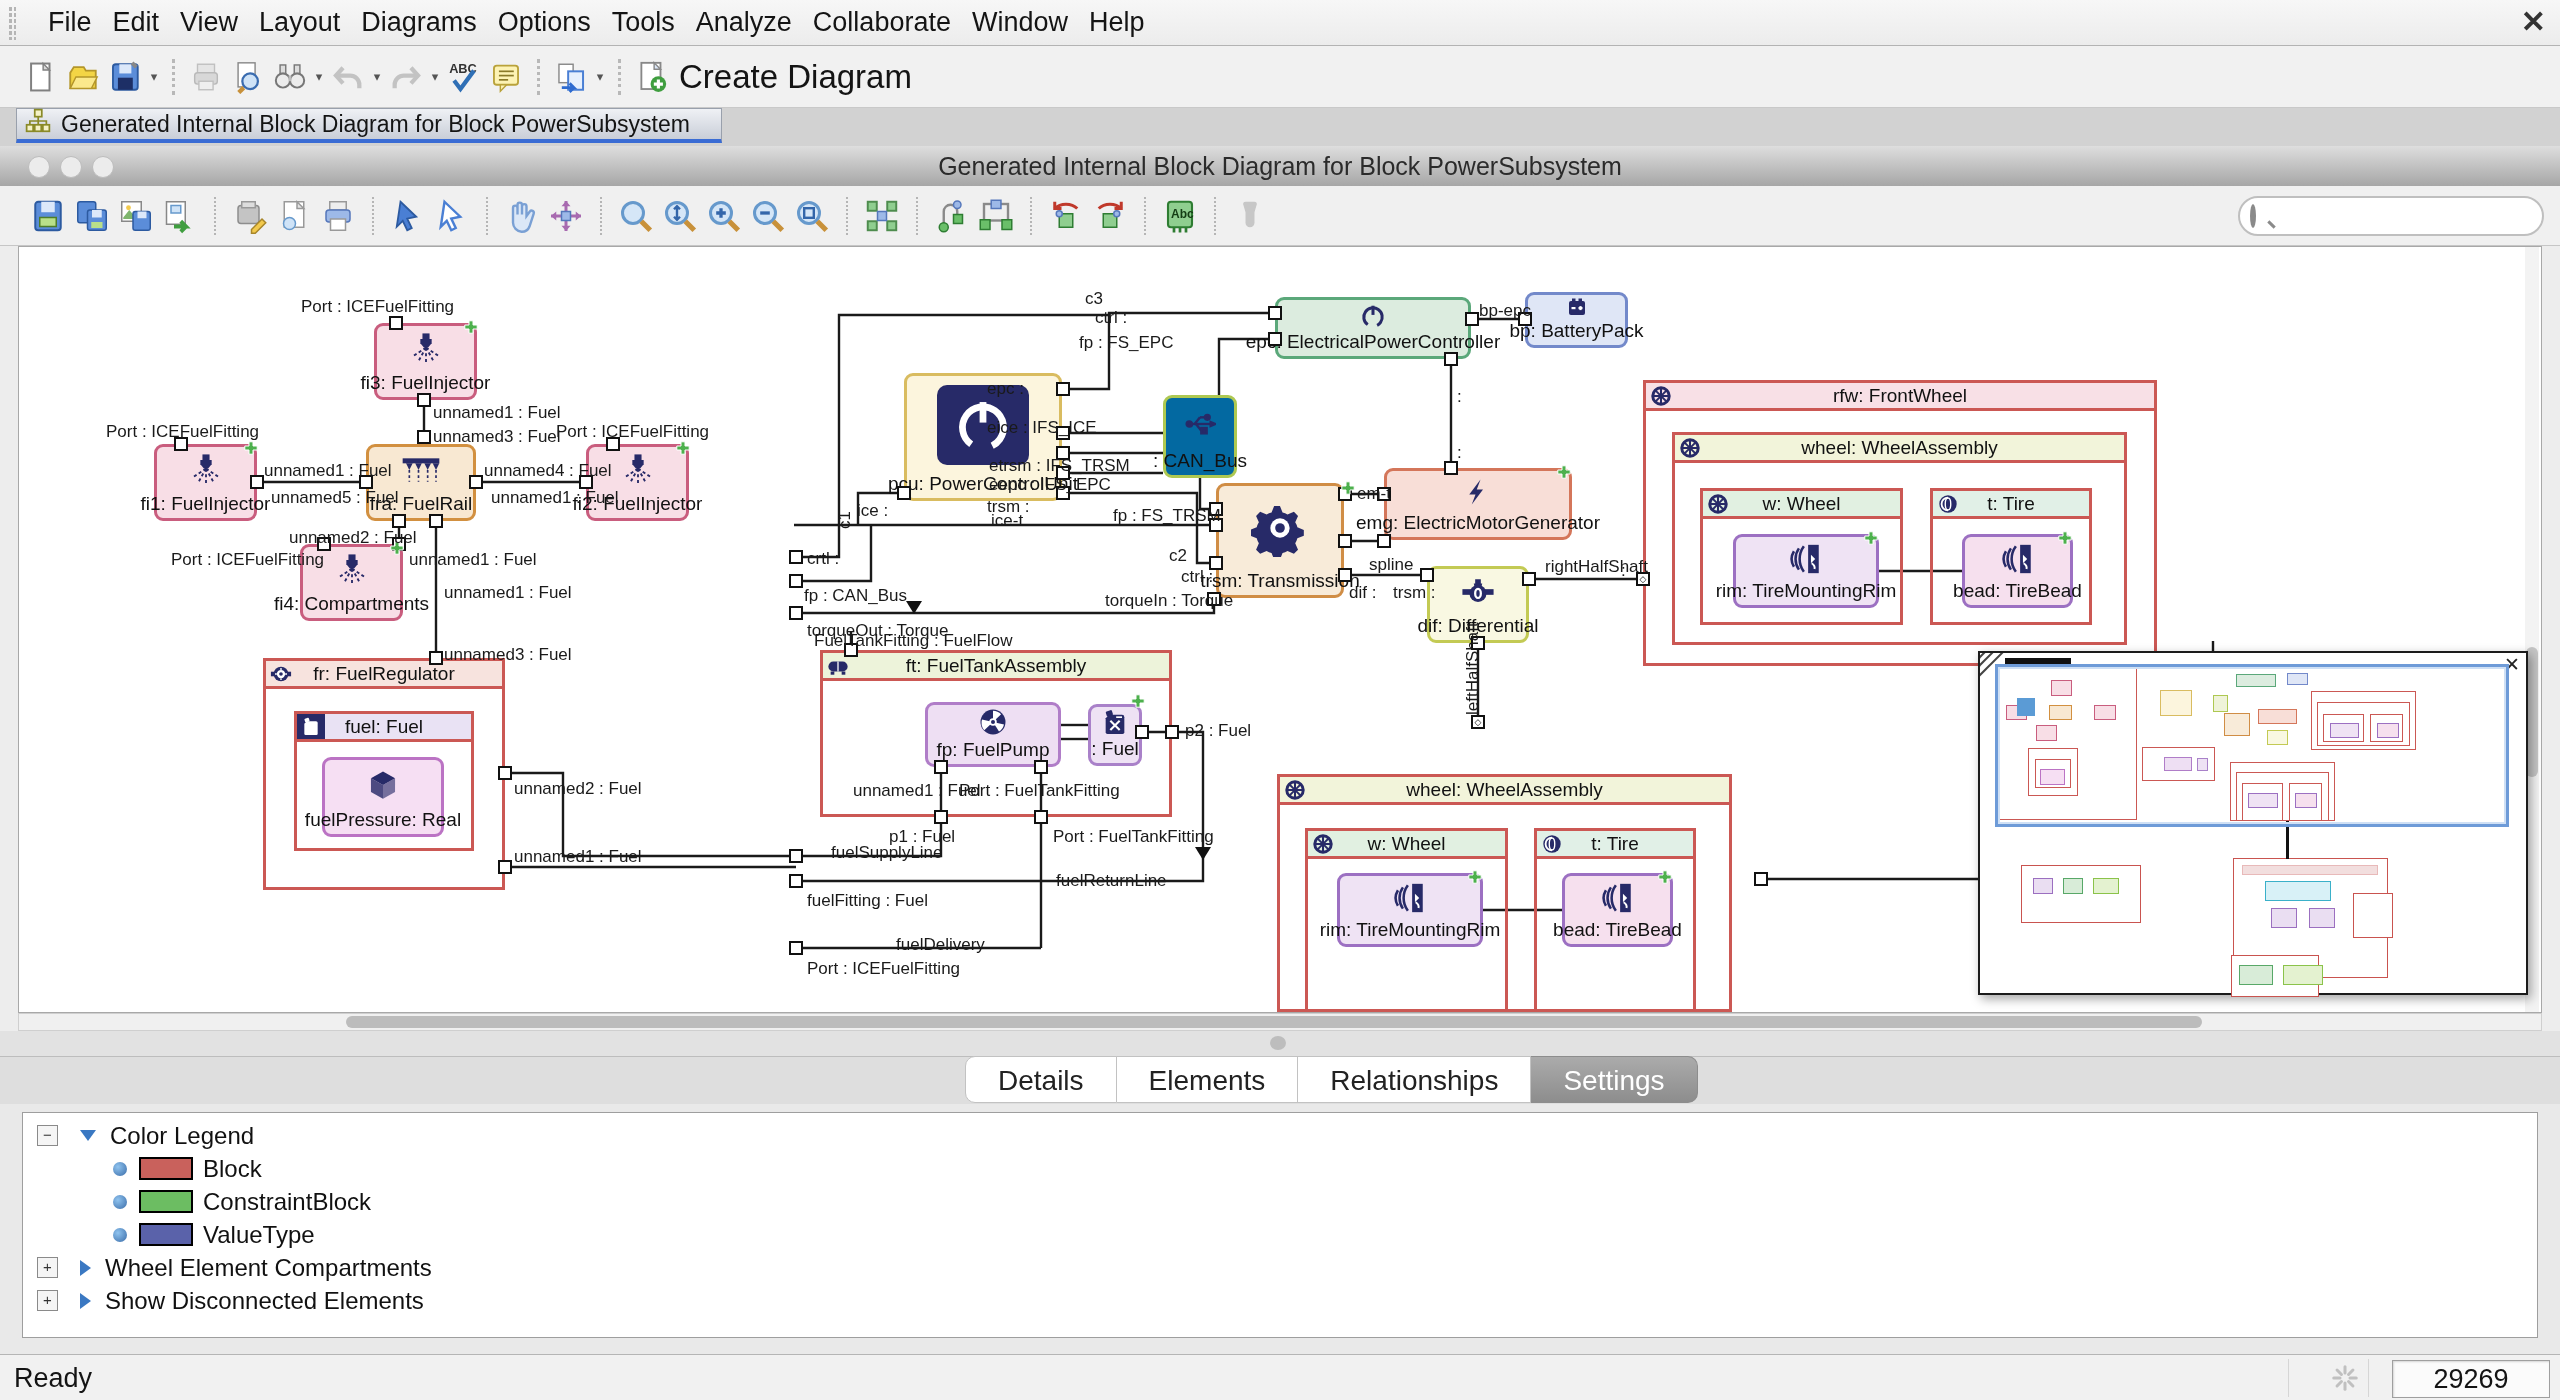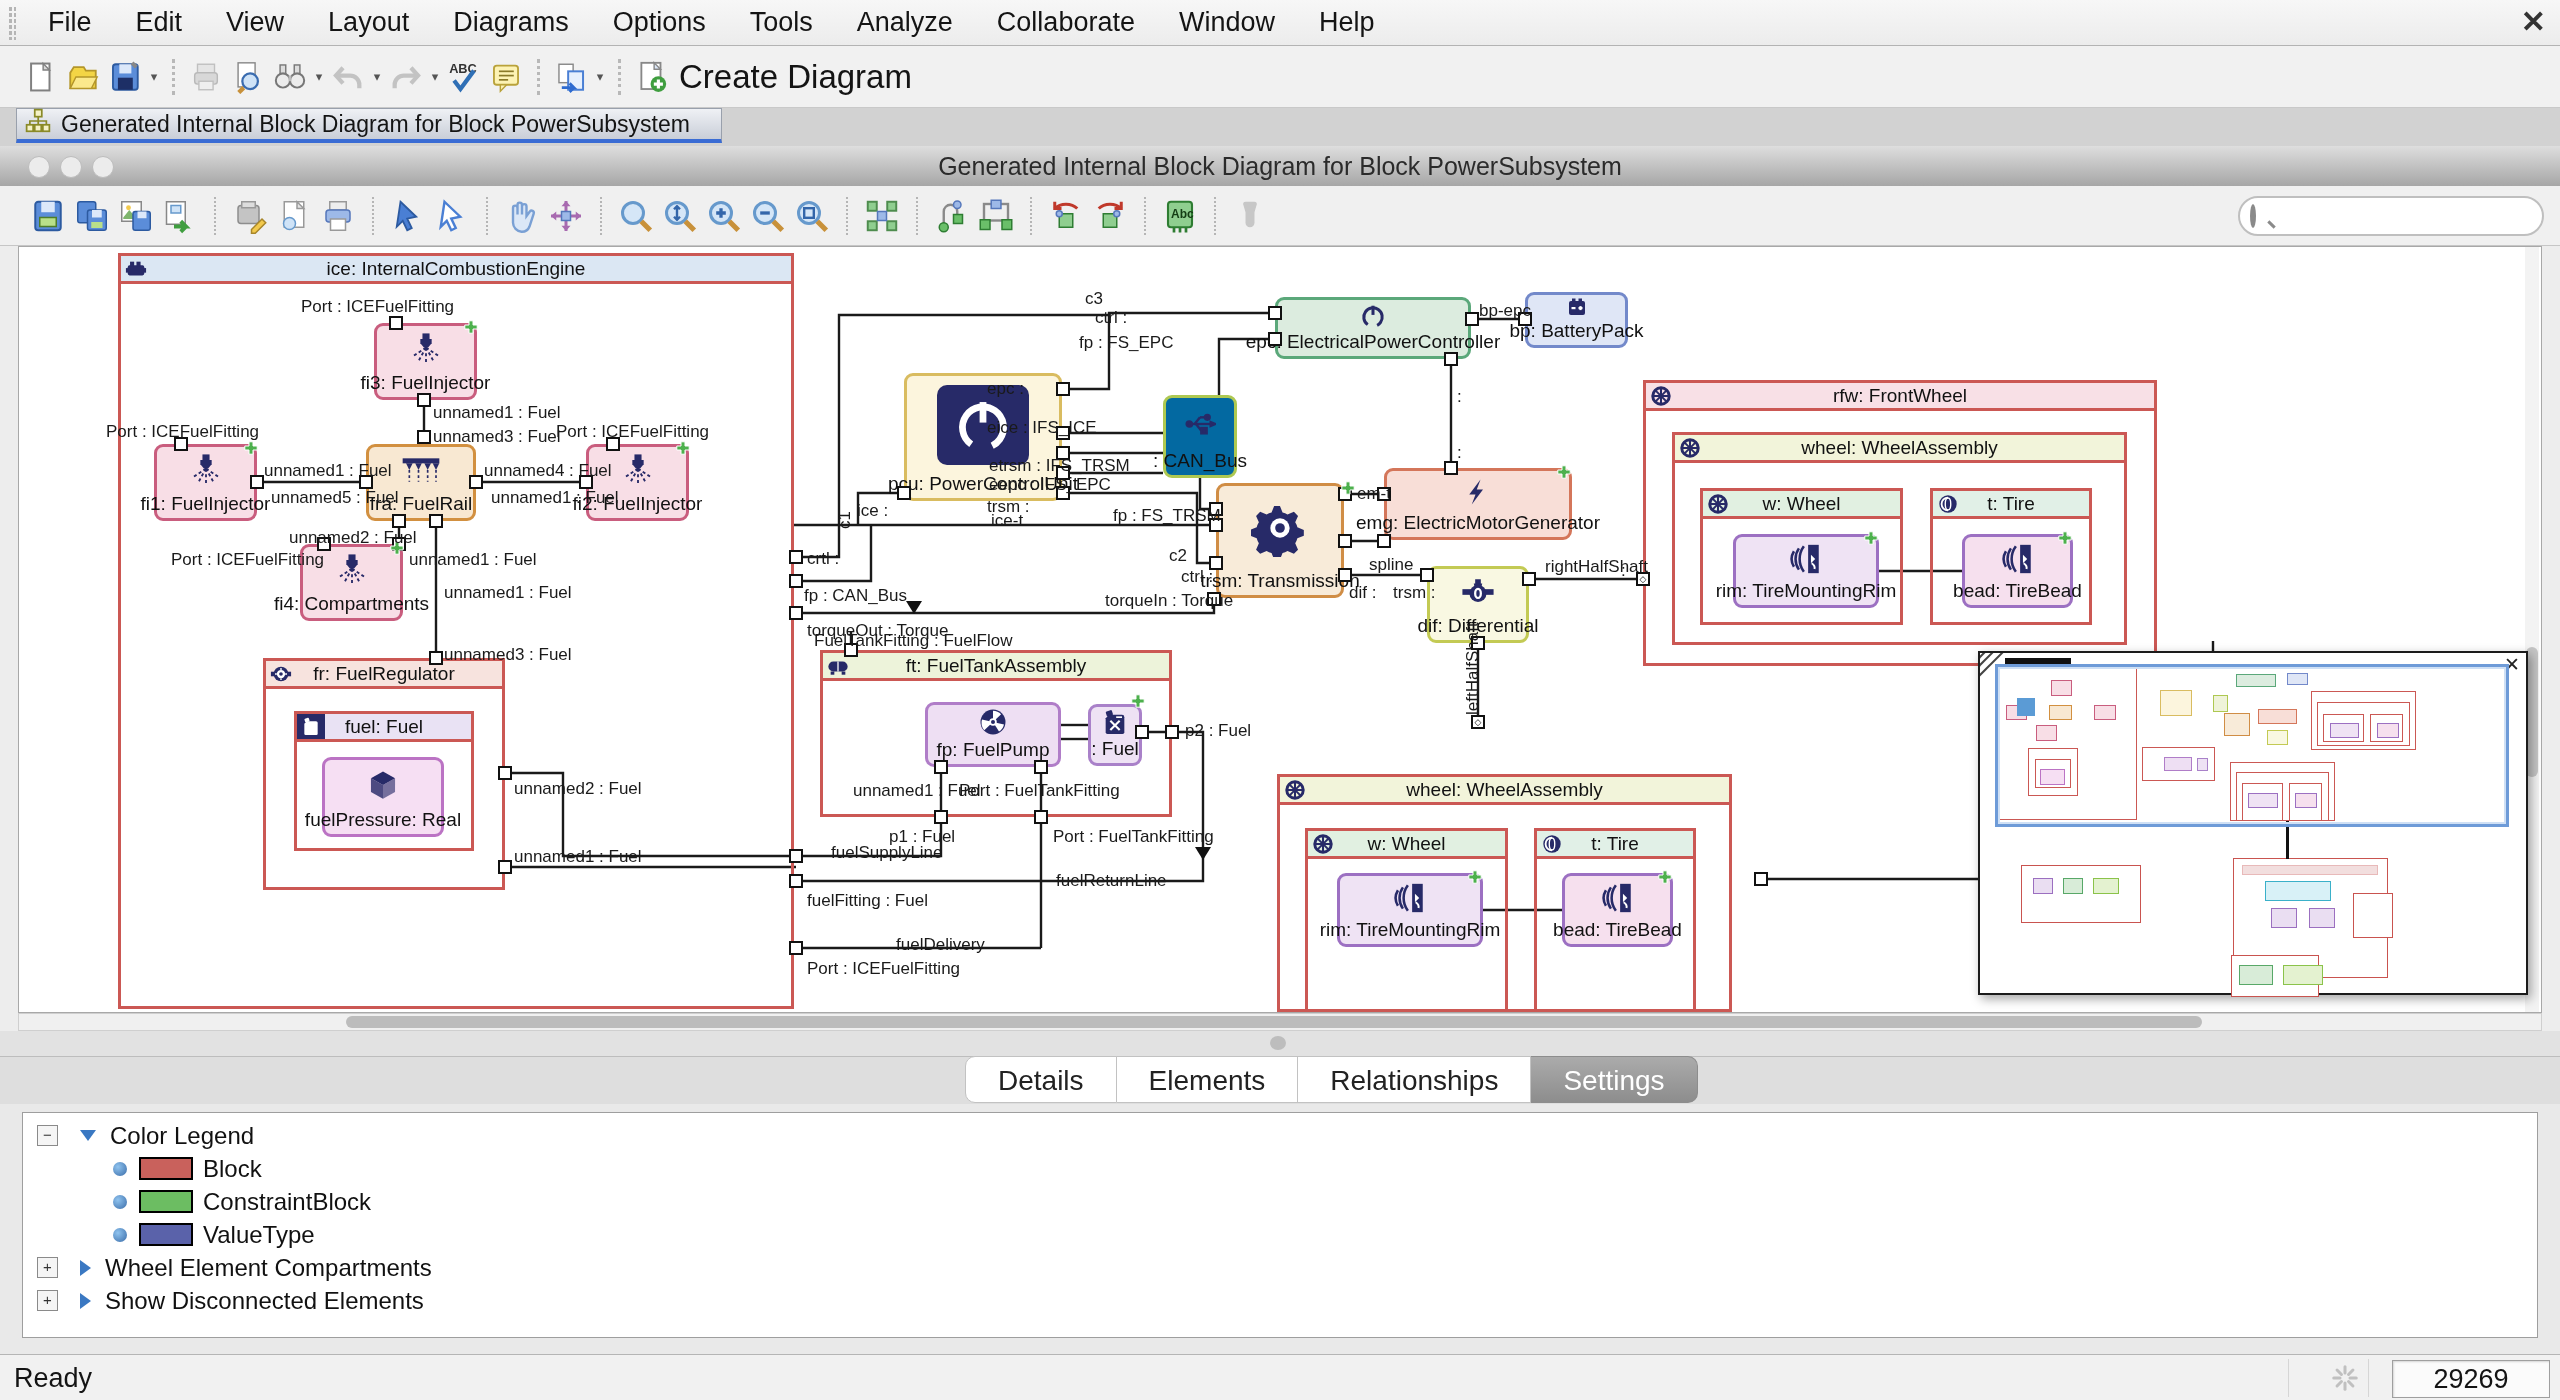--- a/index.html
+++ b/index.html
@@ -104,21 +104,21 @@
   #numbox{position:absolute;left:2392px;top:5px;width:156px;height:36px;background:#fbfbfb;
           border:1px solid #9f9f9f;box-shadow:inset 1px 1px 2px rgba(0,0,0,.15);
           font-size:27px;text-align:center;line-height:36px}
   #spinner{position:absolute;left:2330px;top:8px;width:30px;height:30px}
 </style>
 </head>
 <body>
 
 <div id="menubar" class="abs">
   <span class="drag"></span>
-  <span id="menu-items" style="display:flex;gap:44px">
+  <span id="menu-items" style="display:flex;gap:21px">
       <span class="menu-item">File</span>
       <span class="menu-item">Edit</span>
       <span class="menu-item">View</span>
       <span class="menu-item">Layout</span>
       <span class="menu-item">Diagrams</span>
       <span class="menu-item">Options</span>
       <span class="menu-item">Tools</span>
       <span class="menu-item">Analyze</span>
       <span class="menu-item">Collaborate</span>
       <span class="menu-item">Window</span>
@@ -468,36 +468,20 @@
       <polyline points="1464,663 1543,663" fill="none" stroke="#1a1a1a" stroke-width="2.4"></polyline>
       <polyline points="1742,632 2194,632 2194,394" fill="none" stroke="#1a1a1a" stroke-width="2.4"></polyline>
       <polyline points="832,384 832,403" fill="none" stroke="#1a1a1a" stroke-width="2.4"></polyline>
       <polyline points="1042,478 1069,478" fill="none" stroke="#1a1a1a" stroke-width="2.4"></polyline>
       <polyline points="1042,492 1069,492" fill="none" stroke="#1a1a1a" stroke-width="2.4"></polyline>
       <polygon points="887,354 903,354 895,367" fill="#111"></polygon>
       <polygon points="1176,600 1192,600 1184,613" fill="#111"></polygon>
     </svg>
   <div id="vscroll">
       <div id="vthumb"></div>
-    </div>
-<div class="blockC" style="left: 99px; top: 6px; width: 676px; height: 756px; border-color: rgb(203, 88, 84);">
-      <div class="hdr" style="background: rgb(219, 231, 243); border-bottom: 3px solid rgb(203, 88, 84);">
-        <span class="hic">
-          <span class="navy" style="width: 22px; height: 22px; display: inline-flex; color: rgb(39, 42, 104);">
-            <svg viewBox="0 0 24 24" fill="currentColor">
-              <rect x="3" y="8" width="18" height="11" rx="2"></rect>
-              <rect x="5.5" y="4" width="4.5" height="5"></rect>
-              <rect x="12.5" y="4" width="4.5" height="5"></rect>
-              <rect x="1" y="11" width="3" height="5"></rect>
-              <rect x="20" y="11" width="3" height="5"></rect>
-            </svg>
-          </span>
-        </span>
-        <span class="ttl">ice: InternalCombustionEngine</span>
-      </div>
     </div>
     <div class="blockC" style="left: 244px; top: 411px; width: 242px; height: 232px; border-color: rgb(203, 88, 84);">
       <div class="hdr" style="background: rgb(247, 227, 222); border-bottom: 3px solid rgb(203, 88, 84);">
         <span class="hic">
           <span class="navy" style="width: 22px; height: 22px; display: inline-flex; color: rgb(39, 42, 104);">
             <svg viewBox="0 0 24 24" fill="currentColor">
               <circle cx="12" cy="12" r="8"></circle>
               <rect x="1" y="9.5" width="5" height="5"></rect>
               <rect x="18" y="9.5" width="5" height="5"></rect>
               <circle cx="12" cy="12" r="4.5" fill="#fff"></circle>

